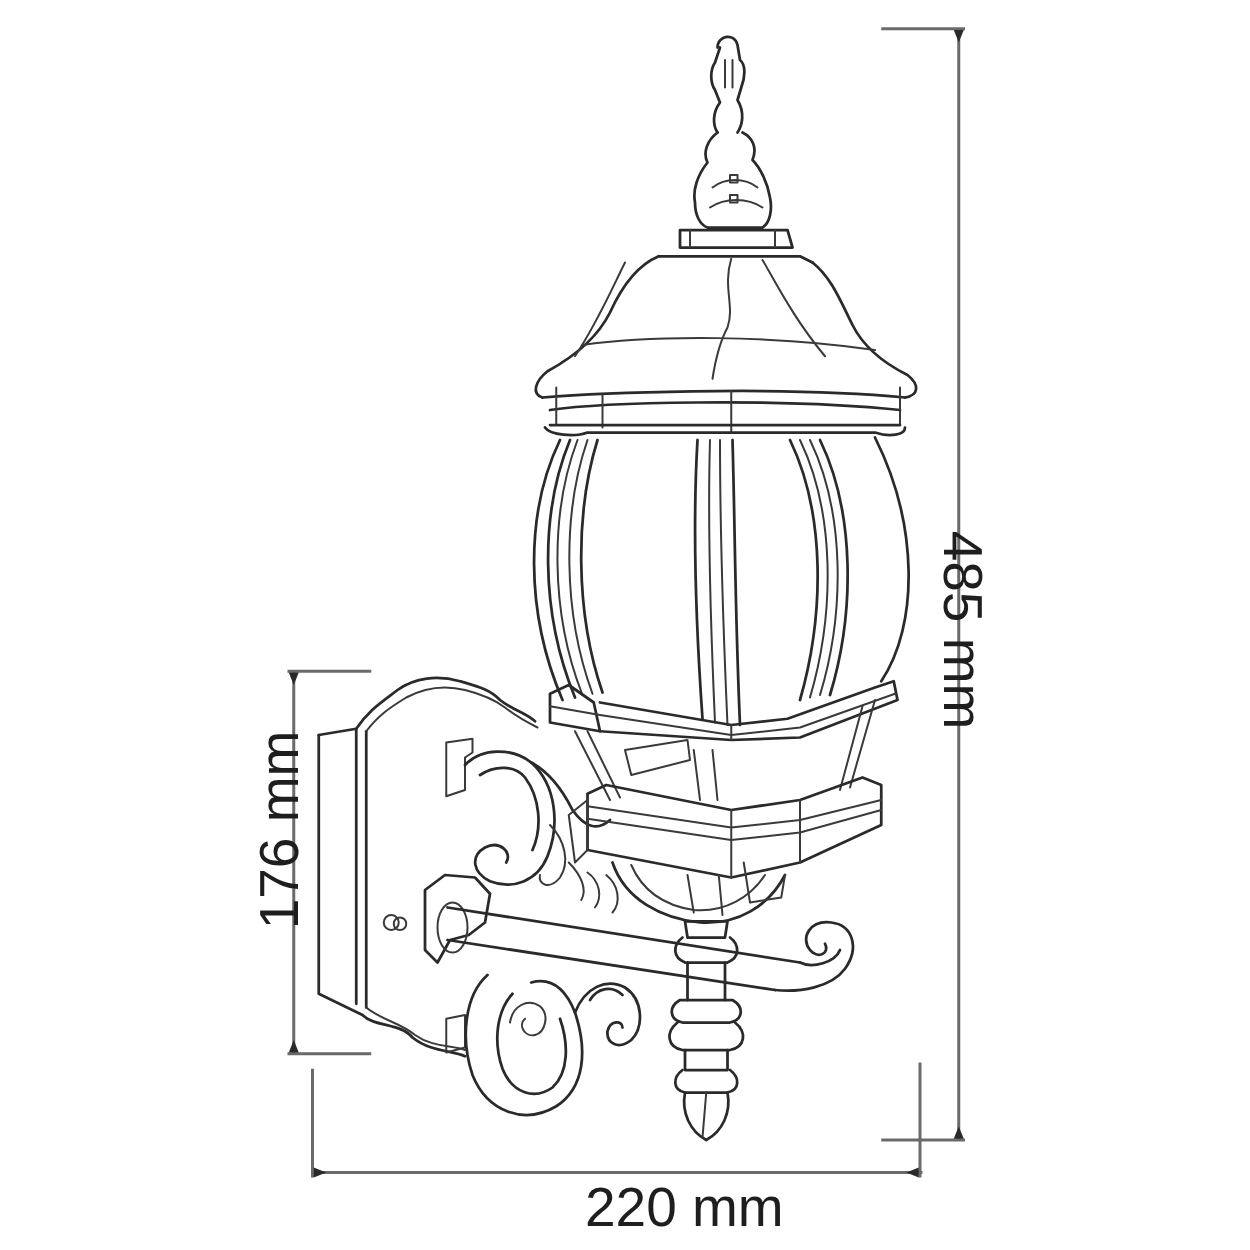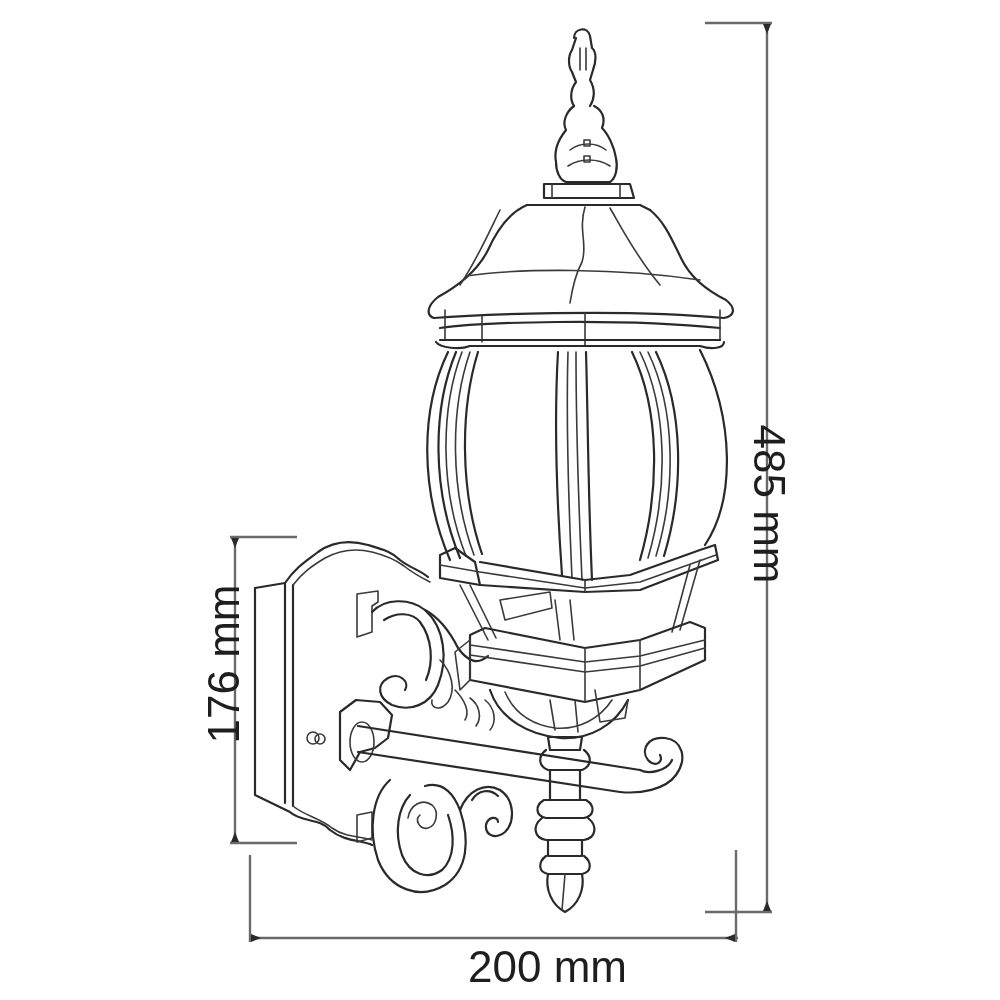--- a/index.html
+++ b/index.html
@@ -164,13 +164,13 @@
     <path class="ln" d="M546,856 C538,862 538,872 548,874 L582,874 C592,872 592,862 584,856"></path>
     <path class="ln" d="M548,874 C545,890 552,905 565,912 C578,905 585,890 582,874"></path>
     <path class="lt" d="M565,874 L562,910"></path>
   </g>
 </svg>
 
 <div class="dim-label rot" style="left:690px; top:482px; transform: rotate(90deg);">485 mm</div>
 
 <div class="dim-label rot" style="left:145px; top:642px; transform: rotate(-90deg);">176 mm</div>
 
-<div class="dim-label" style="left:468px; top:945px;">200 mm</div>
+<div class="dim-label" style="left:468px; top:945px;">220 mm</div>
 
 </body></html>

